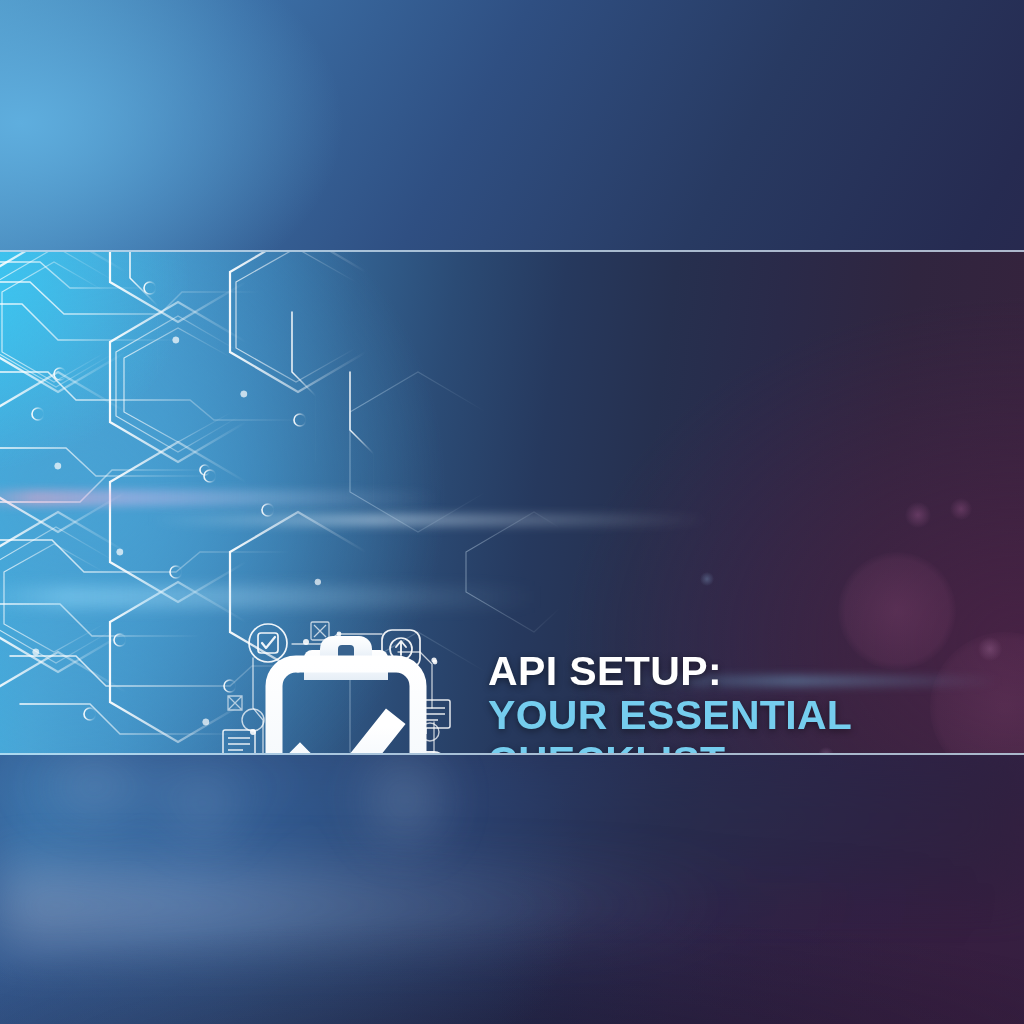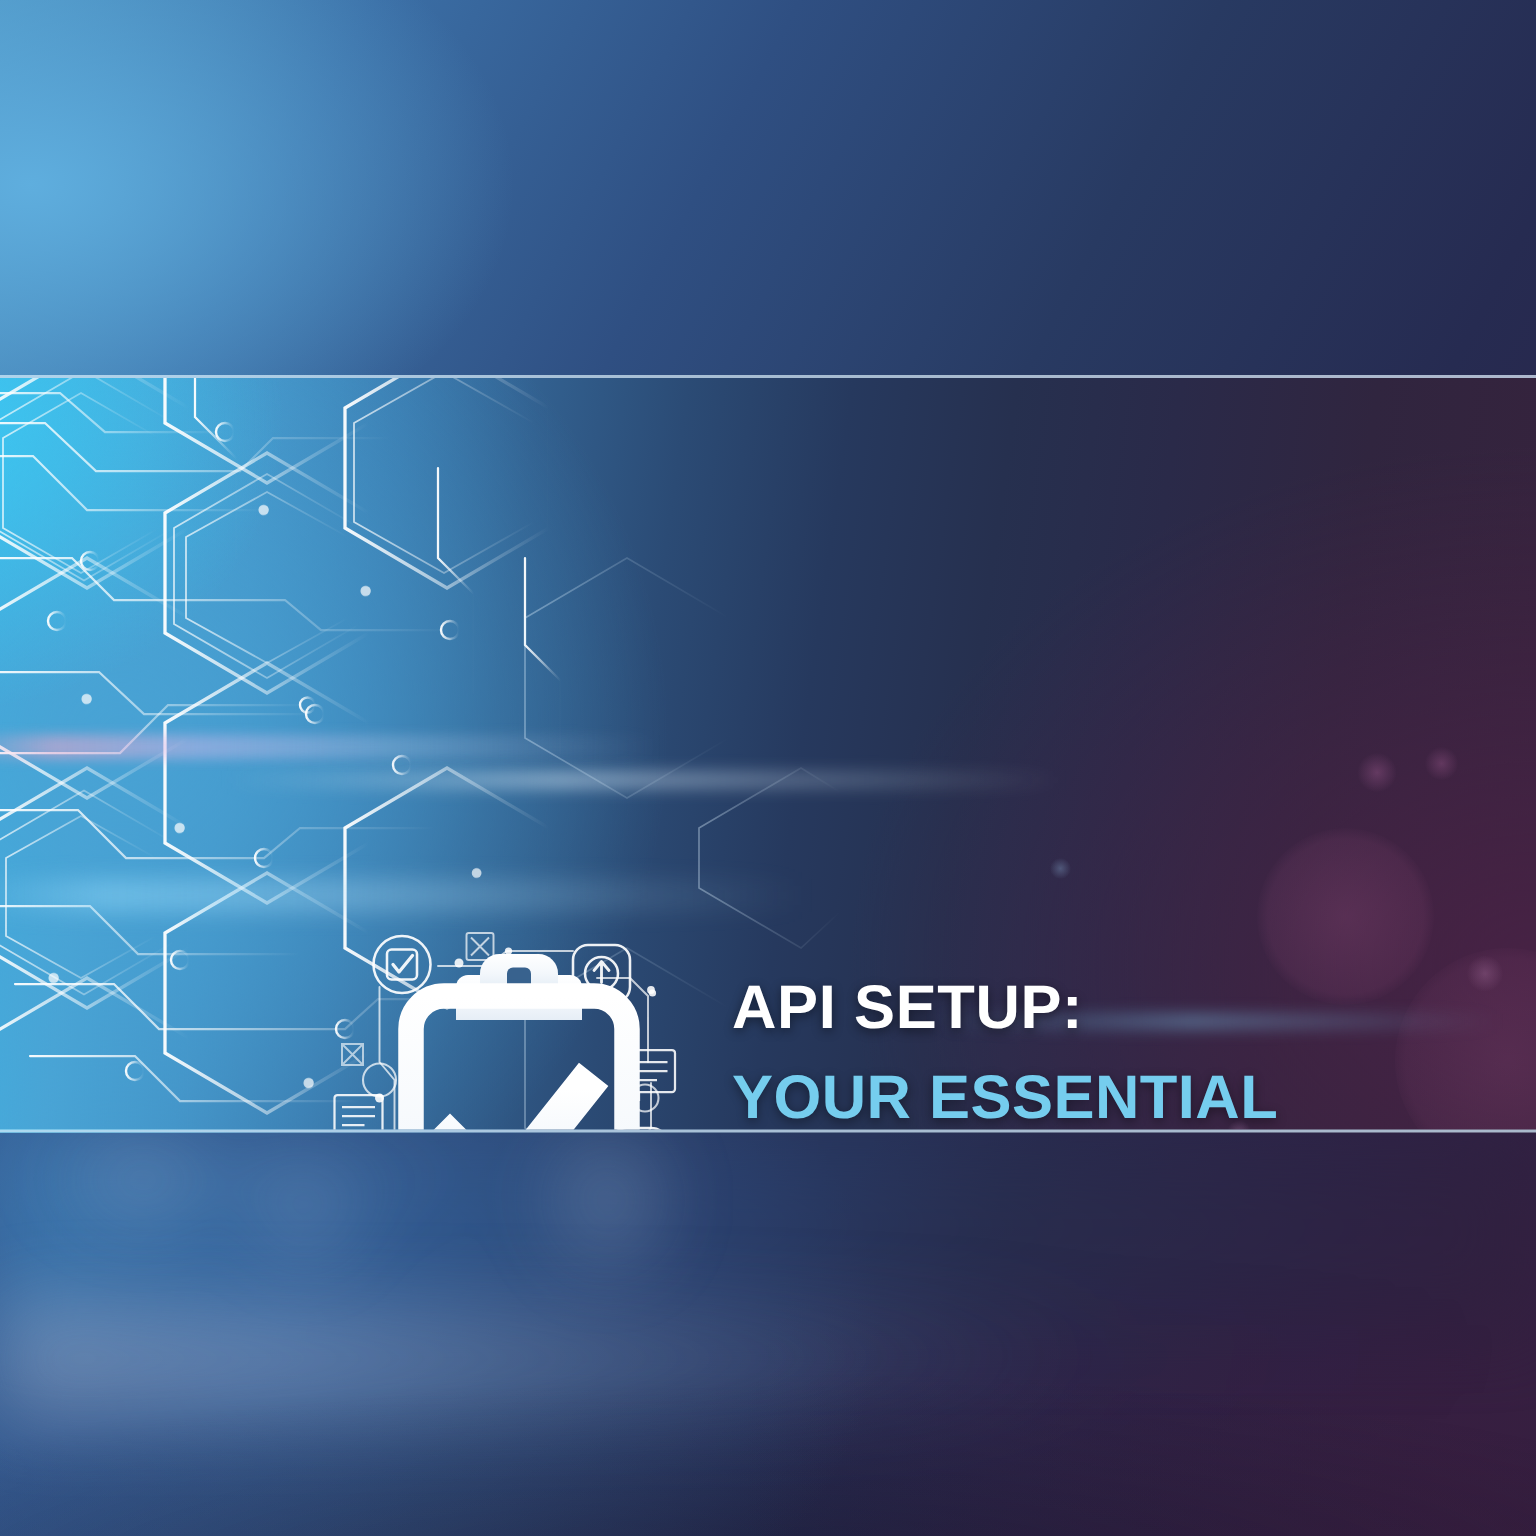--- a/index.html
+++ b/index.html
@@ -109,21 +109,21 @@
   .line1 {
     font-size:41px; font-weight:700; letter-spacing:.4px;
     color:#ffffff; line-height:1.03;
     text-shadow:0 2px 7px rgba(0,0,0,.45);
   }
   .line2, .line3 {
     font-size:41px; font-weight:700; letter-spacing:.3px;
     color:#75cdee; line-height:1.06;
     text-shadow:0 2px 7px rgba(0,0,0,.42);
   }
-  .line2 { margin-top:18px; }
+  .line2 { margin-top:2px; }
   .line3 { margin-top:2px; }
 </style>
 </head>
 <body>
 
 <div class="canvas">
 
   <div class="blur-ghost ghost-top"></div>
   <div class="blur-ghost ghost-blobs">
     <div class="ghost-blob" style="left:58px;  top:-6px;  width:72px;  height:46px;"></div>

